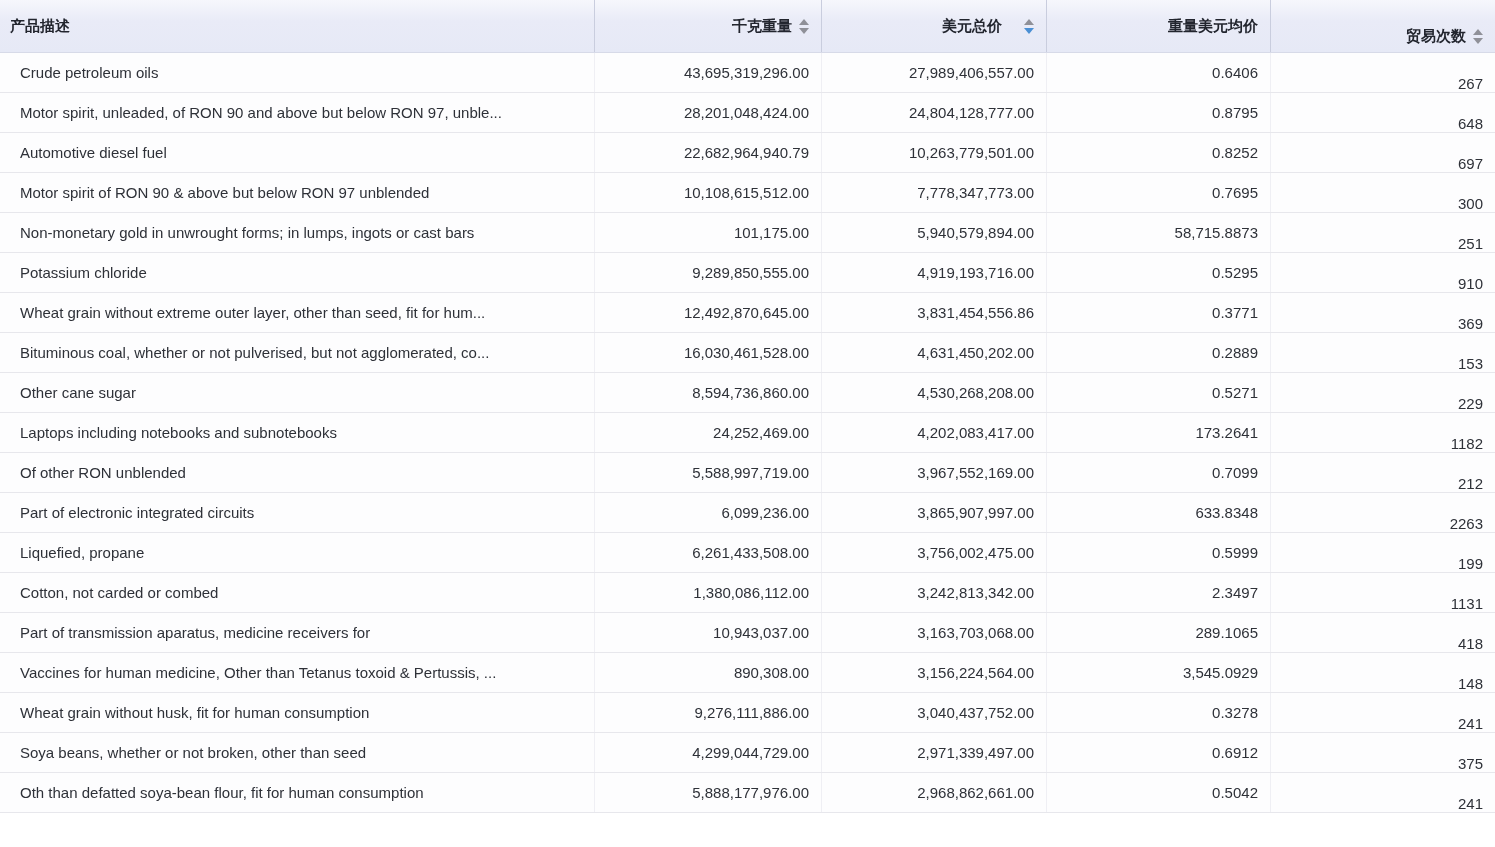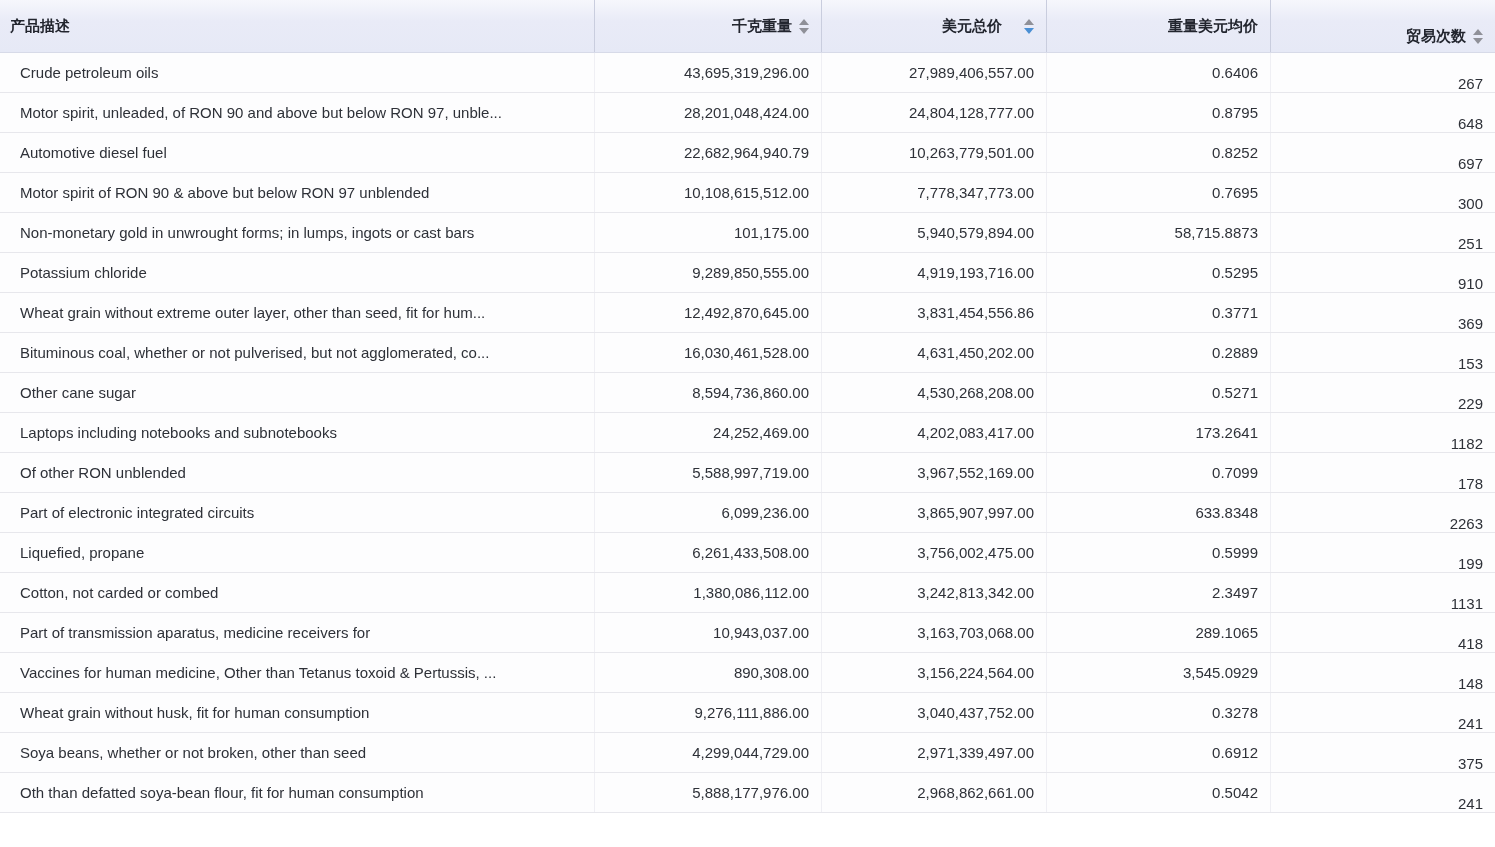--- a/index.html
+++ b/index.html
@@ -195,21 +195,21 @@
       <div class="cell right c1">24,252,469.00</div>
       <div class="cell right c2">4,202,083,417.00</div>
       <div class="cell right c3">173.2641</div>
       <div class="cell right c4">1182</div>
     </div>
       <div class="grid-row">
       <div class="cell left c0">Of other RON unblended</div>
       <div class="cell right c1">5,588,997,719.00</div>
       <div class="cell right c2">3,967,552,169.00</div>
       <div class="cell right c3">0.7099</div>
-      <div class="cell right c4">178</div>
+      <div class="cell right c4">212</div>
     </div>
       <div class="grid-row">
       <div class="cell left c0">Part of electronic integrated circuits</div>
       <div class="cell right c1">6,099,236.00</div>
       <div class="cell right c2">3,865,907,997.00</div>
       <div class="cell right c3">633.8348</div>
       <div class="cell right c4">2263</div>
     </div>
       <div class="grid-row">
       <div class="cell left c0">Liquefied, propane</div>

